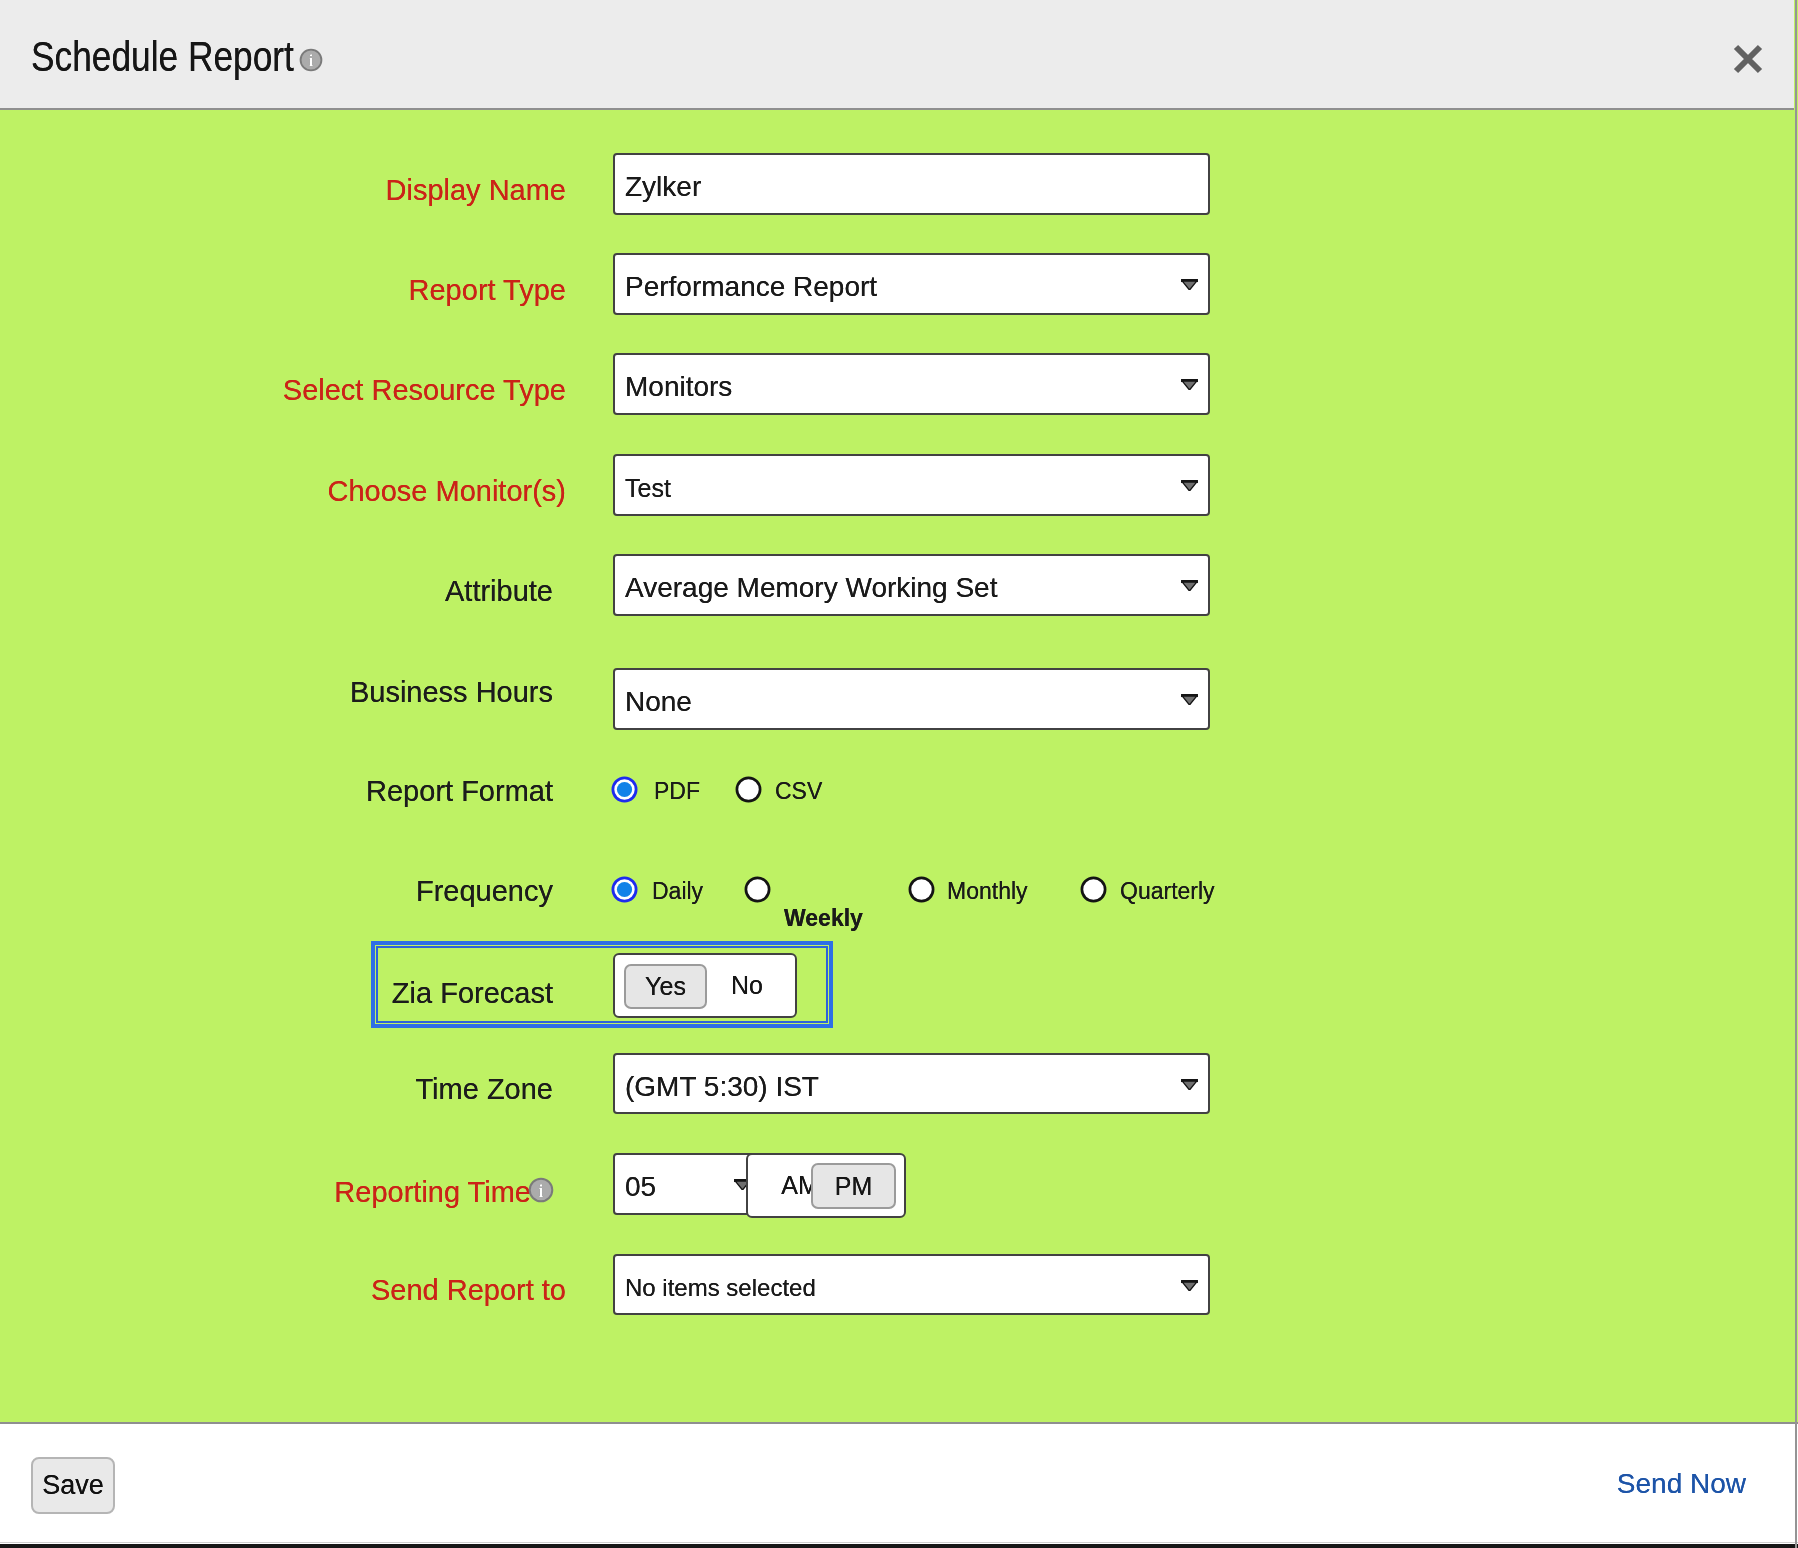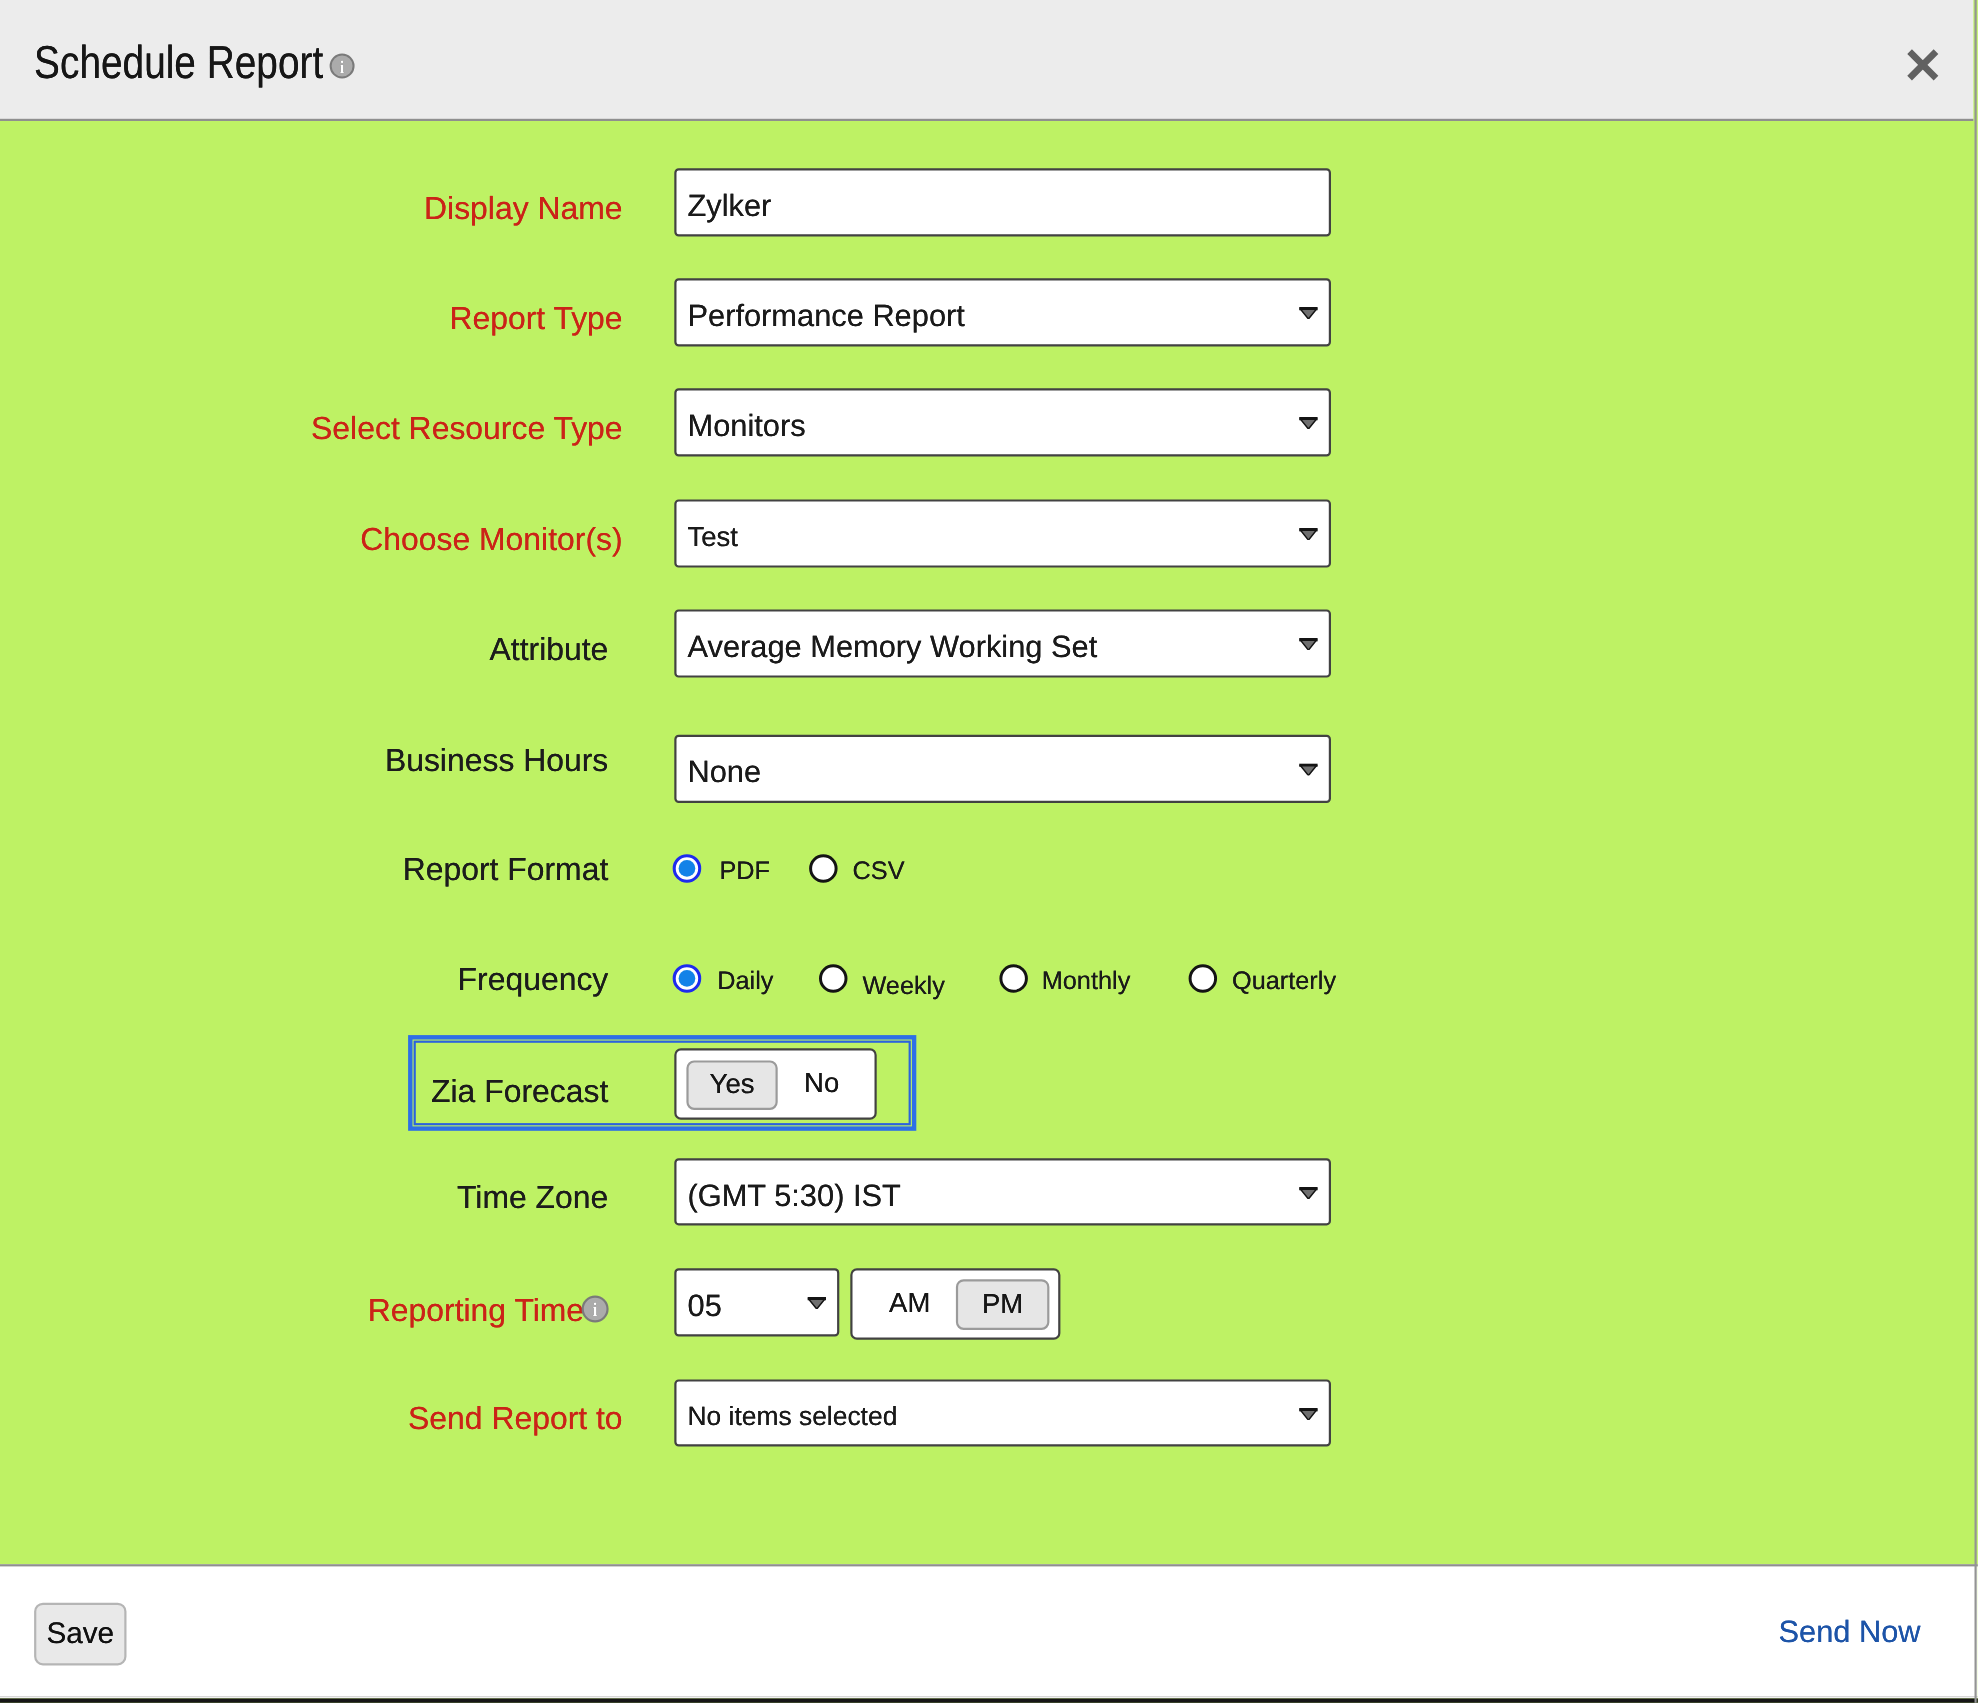--- a/index.html
+++ b/index.html
@@ -101,21 +101,21 @@
 
   <div class="lbl" style="top:871px;">Frequency</div>
   <svg class="radio" style="left:611px;top:876px" width="27" height="27" viewBox="0 0 27 27">
     <circle cx="13.5" cy="13.5" r="11.6" fill="#fff" stroke="#1d2bee" stroke-width="2.8"></circle>
       <circle cx="13.5" cy="13.5" r="7.6" fill="#1282e8"></circle>
   </svg>
   <div class="rlbl" style="left:652px;top:871px;">Daily</div>
   <svg class="radio" style="left:744px;top:876px" width="27" height="27" viewBox="0 0 27 27">
     <circle cx="13.5" cy="13.5" r="11.6" fill="#fff" stroke="#141414" stroke-width="2.7"></circle>
   </svg>
-  <div class="rlbl" style="left:784px;top:876px;">Weekly</div>
+  <div class="rlbl" style="left:784px;top:898px;font-weight:bold;">Weekly</div>
   <svg class="radio" style="left:908px;top:876px" width="27" height="27" viewBox="0 0 27 27">
     <circle cx="13.5" cy="13.5" r="11.6" fill="#fff" stroke="#141414" stroke-width="2.7"></circle>
   </svg>
   <div class="rlbl" style="left:947px;top:871px;">Monthly</div>
   <svg class="radio" style="left:1080px;top:876px" width="27" height="27" viewBox="0 0 27 27">
     <circle cx="13.5" cy="13.5" r="11.6" fill="#fff" stroke="#141414" stroke-width="2.7"></circle>
   </svg>
   <div class="rlbl" style="left:1120px;top:871px;">Quarterly</div>
 
   <div style="position:absolute;left:371px;top:941px;width:462px;height:87px;box-sizing:border-box;border:4px solid #2e6fe6;">
@@ -141,21 +141,21 @@
     <circle cx="13" cy="13" r="11.3" fill="#ababab" stroke="#7a7a7a" stroke-width="2"></circle>
     <text x="13" y="19.5" font-family="Liberation Serif" font-size="18" font-weight="bold" fill="#fff" text-anchor="middle">i</text>
   </svg>
   <div class="sel" style="top:1153px;width:150px;">
       <div class="txt">05</div>
     <svg class="caret" width="17" height="11" viewBox="0 0 20 13">
         <rect x="0" y="0" width="20" height="3.6" fill="#141414"></rect>
         <path d="M1.5 2.5 H18.5 L10 13 Z" fill="#6f6f6f" stroke="#141414" stroke-width="1.6"></path>
       </svg>
   </div>
-  <div class="toggle" style="left:773px;top:1153px;width:191px;height:65px;padding-left:17px;">
+  <div class="toggle" style="left:746px;top:1153px;width:160px;height:65px;padding-left:17px;">
     <div class="tlbl" style="left:12px;top:0;width:80px;height:61px;">AM</div>
     <div class="tbtn" style="right:8px;top:8px;width:85px;height:46px;">PM</div>
   </div>
 
   <div class="lbl red" style="top:1270px;">Send Report to</div>
   <div class="sel" style="top:1254px;height:61px;">
       <div class="txt" style="font-size:24px;">No items selected</div>
     <svg class="caret" width="17" height="11" viewBox="0 0 20 13">
         <rect x="0" y="0" width="20" height="3.6" fill="#141414"></rect>
         <path d="M1.5 2.5 H18.5 L10 13 Z" fill="#6f6f6f" stroke="#141414" stroke-width="1.6"></path>

